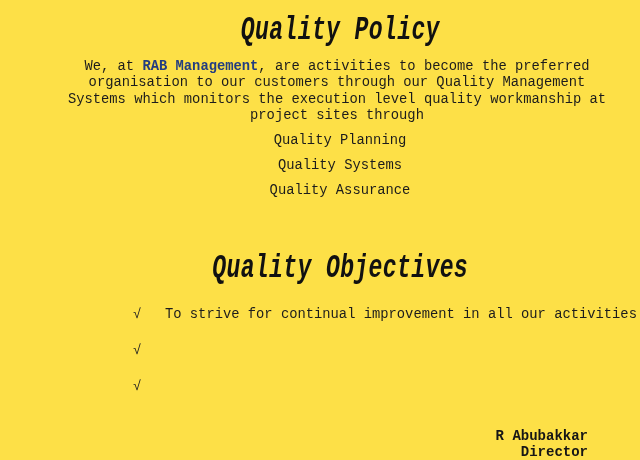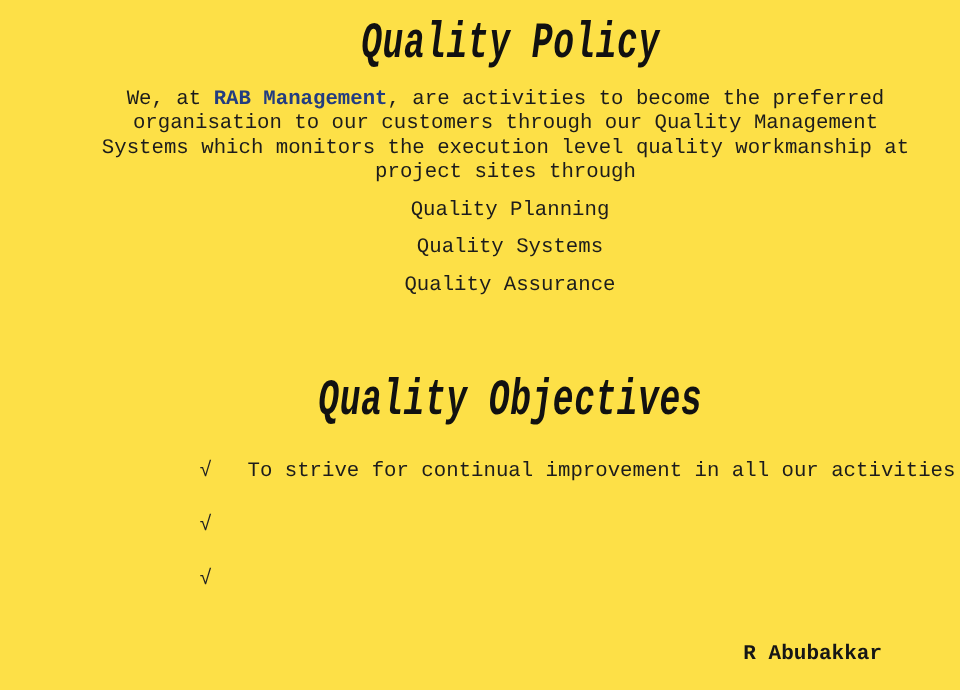--- a/index.html
+++ b/index.html
@@ -131,15 +131,16 @@
     <div class="objrow">
       <span class="tick">√</span>
     </div>
     <div class="objrow">
       <span class="tick">√</span>
     </div>
   </div>
 
   <div class="signature">
     <div class="sig-name">R Abubakkar</div>
+    <div class="sig-title">Director</div>
   </div>
 
 </div>
 
 </body></html>

